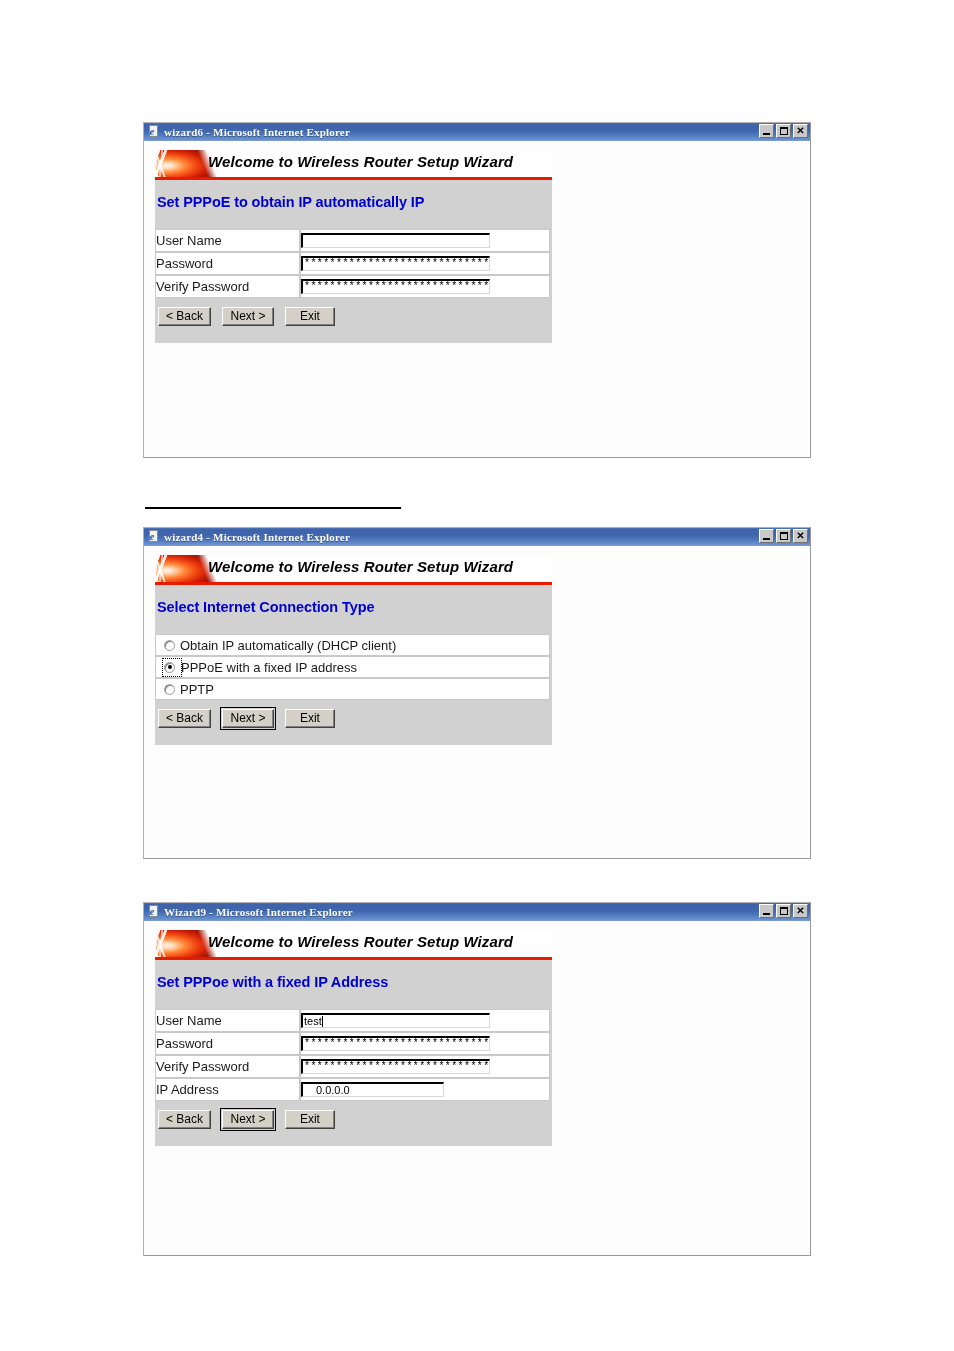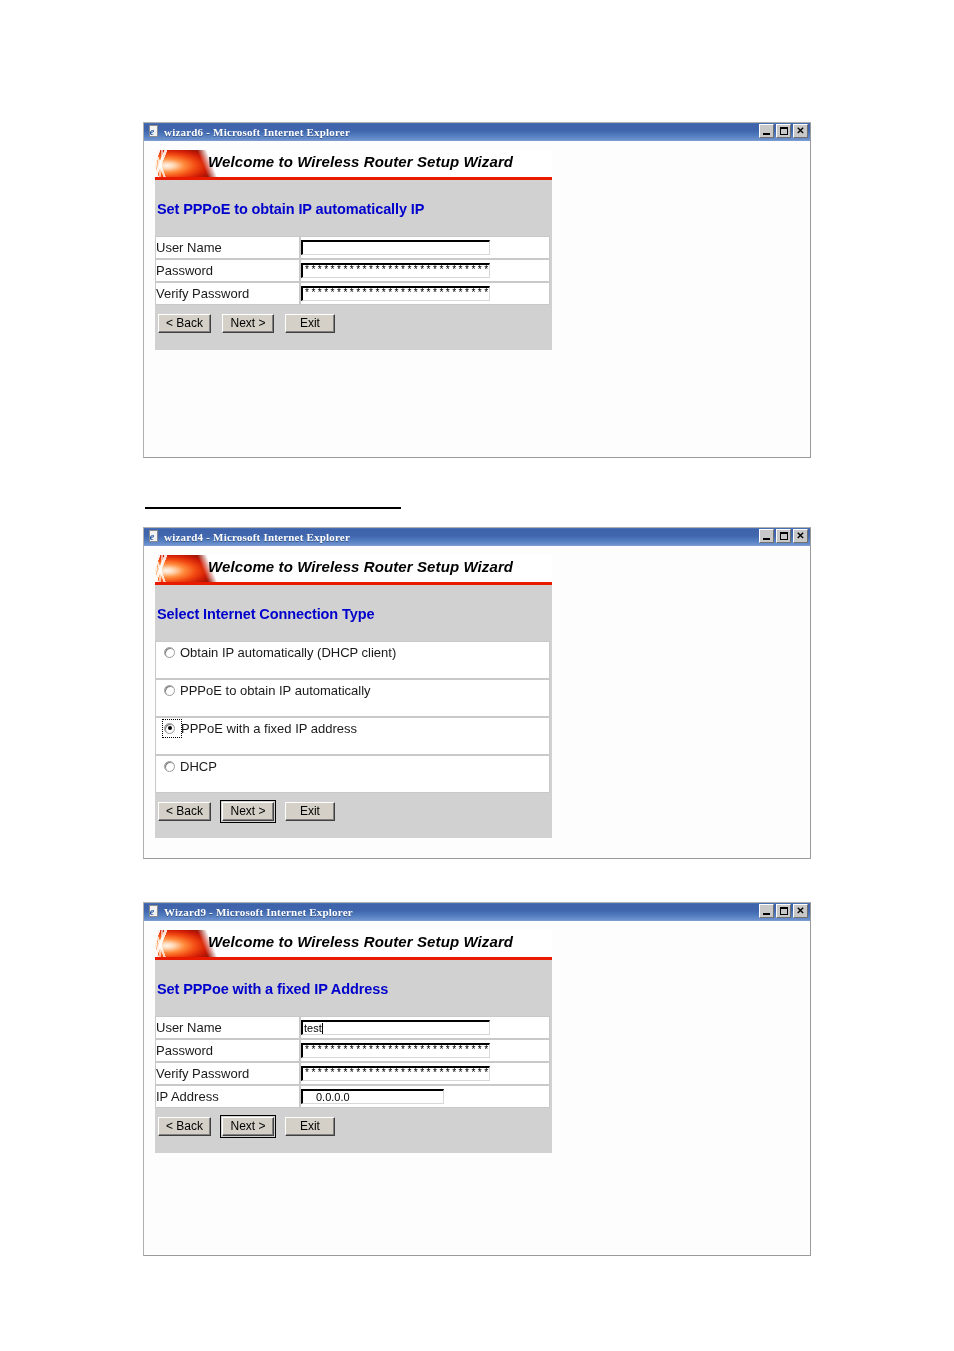--- a/index.html
+++ b/index.html
@@ -164,21 +164,21 @@
     color: #000000;
     white-space: nowrap;
     letter-spacing: .1px;
   }
   .page-title {
     background: #d1d1d1;
     color: #0000cc;
     font-family: "Liberation Sans", sans-serif;
     font-weight: bold;
     font-size: 14.5px;
-    padding: 21px 0 6px 2px;
+    padding: 14px 0 6px 2px;
     letter-spacing: -0.1px;
     white-space: nowrap;
   }
   .spacer {
     height: 13px;
     background: #d1d1d1;
   }
 
   
   .ftable {
@@ -248,21 +248,21 @@
   .rtable {
     width: 395px;
     border-collapse: separate;
     border-spacing: 0;
     background: #d1d1d1;
   }
   .rtable td {
     background: #ffffff;
     border: 1px solid #c9c9c9;
     height: 20px;
-    padding: 0 0 16px 8px;
+    padding: 0 0 0 8px;
     font-family: "Liberation Sans", sans-serif;
     font-size: 13px;
     color: #1a1a1a;
     white-space: nowrap;
   }
   .radio {
     display: inline-block;
     width: 11px;
     height: 11px;
     border-radius: 50%;
@@ -424,31 +424,26 @@
 
       <table class="rtable">
         <tbody>
             <tr>
           <td>
             <span class="radio-wrap"><span class="radio"></span></span><span>Obtain IP automatically (DHCP client)</span>
           </td>
         </tr>
         <tr>
           <td>
-            <span class="radio-wrap"><span class="radio"></span></span><span>PPPoE to obtain IP automatically</span>
+            <span class="radio-wrap focus"><span class="radio on"></span></span><span>PPPoE with a fixed IP address</span>
           </td>
         </tr>
         <tr>
           <td>
-            <span class="radio-wrap focus"><span class="radio on"></span></span><span>PPPoE with a fixed IP address</span>
-          </td>
-        </tr>
-        <tr>
-          <td>
-            <span class="radio-wrap"><span class="radio"></span></span><span>DHCP</span>
+            <span class="radio-wrap"><span class="radio"></span></span><span>PPTP</span>
           </td>
         </tr>
       </tbody>
         </table>
 
       <div class="btnbar">
         <span class="btn">&lt; Back</span>
         <span class="btn defaulted">Next &gt;</span>
         <span class="btn">Exit</span>
       </div>

